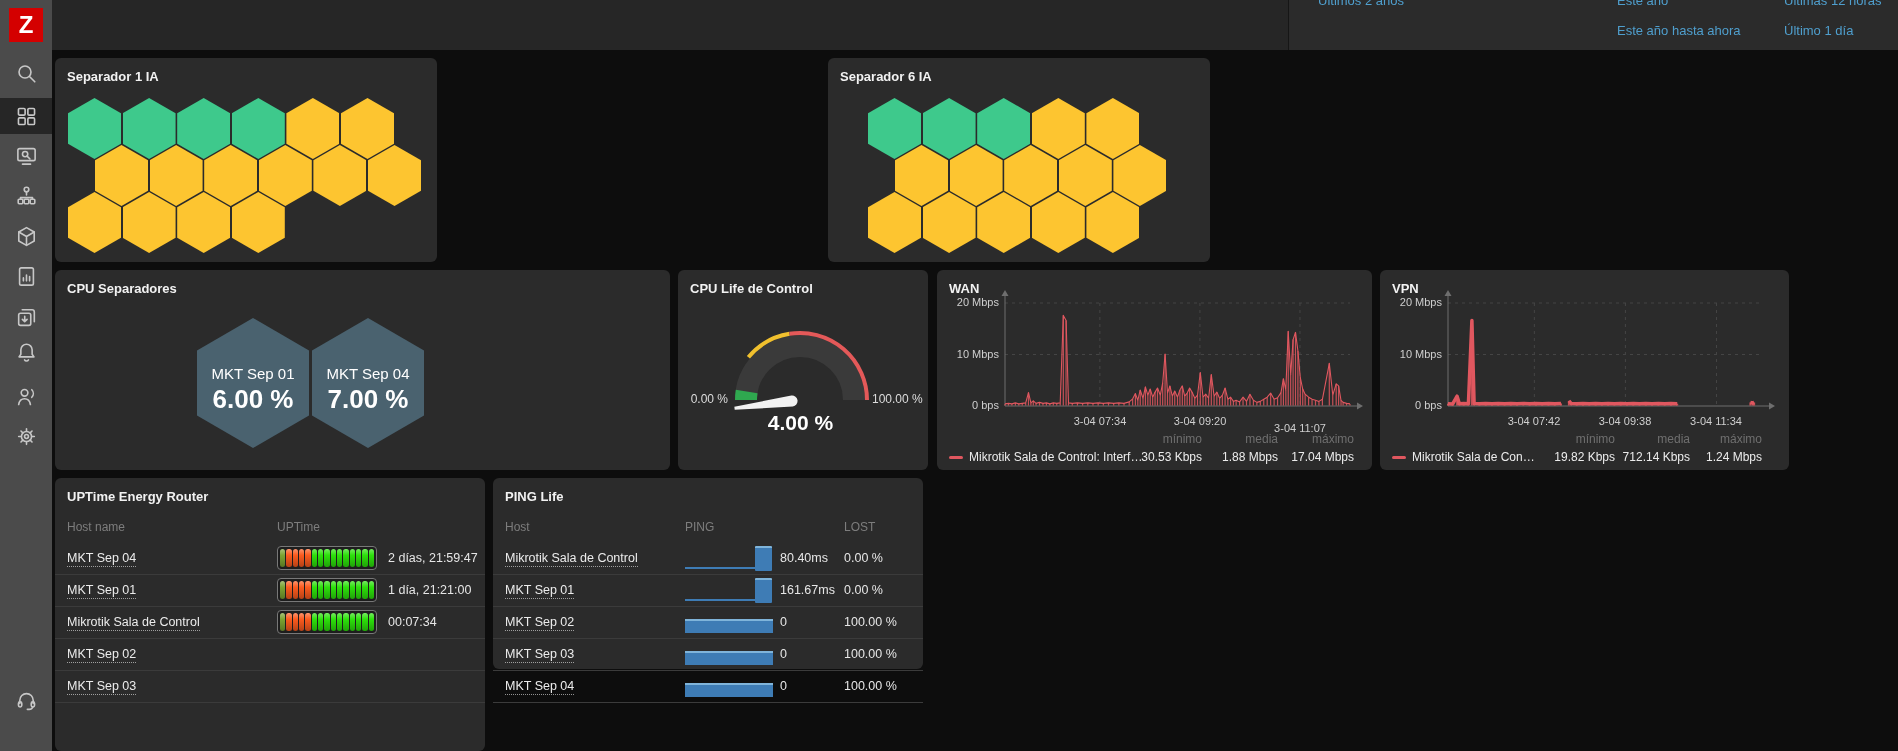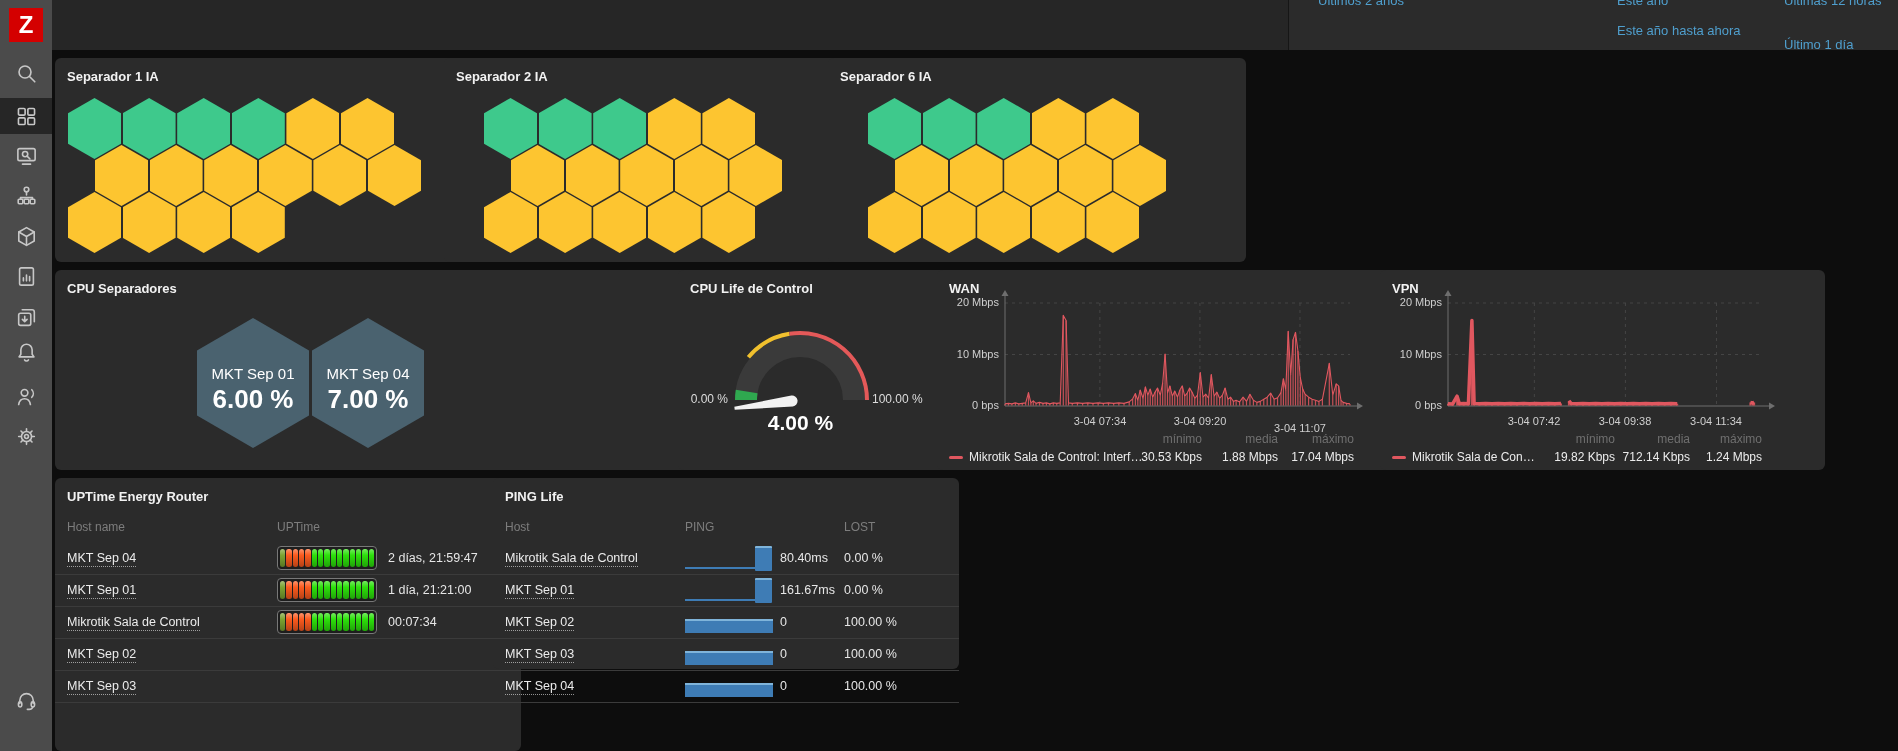--- a/index.html
+++ b/index.html
@@ -13,21 +13,21 @@
   .sb-item{position:absolute;left:0;width:52px;height:36px;display:flex;align-items:center;
            justify-content:center;cursor:pointer;}
   .sb-item.sel{background:#262626;}
   .sb-item svg{display:block;}
   
   #topbar{position:absolute;left:52px;top:0;width:1846px;height:50px;background:#262626;}
   #time-dropdown{position:absolute;left:1236px;top:0;width:610px;height:50px;background:#2b2b2b;
                  border-left:1px solid #161616;}
   .tlink{position:absolute;font-size:13px;color:#4f9fce;white-space:nowrap;cursor:pointer;}
   
-  .panel{position:absolute;background:#2b2b2b;border-radius:6px;padding-left:36px;}
+  .panel{position:absolute;background:#2b2b2b;border-radius:6px;}
   .ptitle{position:absolute;top:11px;left:12px;font-size:13px;font-weight:bold;color:#f2f2f2;}
   .hex{position:absolute;clip-path:polygon(50% 0%,100% 25%,100% 75%,50% 100%,0% 75%,0% 25%);}
   
   .bighex{position:absolute;clip-path:polygon(50% 0%,100% 25%,100% 75%,50% 100%,0% 75%,0% 25%);
           display:flex;flex-direction:column;align-items:center;justify-content:center;}
   .bighex .hlabel{font-size:15px;color:#fff;margin-top:14px;}
   .bighex .hvalue{font-size:26px;font-weight:bold;color:#fff;margin-top:2px;}
   
   .glabel{position:absolute;font-size:12px;color:#dcdcdc;}
   .gvalue{position:absolute;font-size:21px;font-weight:bold;color:#fff;text-align:center;}
@@ -54,21 +54,21 @@
 <body>
 
 <div id="app">
 
   <div id="topbar">
     <div id="time-dropdown">
         <div class="tlink" style="left: 29px; top: -7px;">Últimos 2 años</div>
         <div class="tlink" style="left: 328px; top: -7px;">Este año</div>
         <div class="tlink" style="left: 328px; top: 23px;">Este año hasta ahora</div>
         <div class="tlink" style="left: 495px; top: -7px;">Últimas 12 horas</div>
-        <div class="tlink" style="left: 495px; top: 23px; margin-top: 14px;">Último 1 día</div>
+        <div class="tlink" style="left: 495px; top: 23px;">Último 1 día</div>
       </div>
   </div>
 
   <div id="sidebar">
     <div id="logo">
       <span>Z</span>
     </div>
   <div class="sb-item" style="top: 55px;">
         <svg viewBox="0 0 20 20" width="23" height="23">
           <g fill="none" stroke="#c7c7c7" stroke-width="1.4" stroke-linecap="round" stroke-linejoin="round">
@@ -180,38 +180,20 @@
       <div class="hex" style="left: 40px; top: 87px; width: 53px; height: 61px; background: rgb(253, 197, 48);"></div>
       <div class="hex" style="left: 94.6px; top: 87px; width: 53px; height: 61px; background: rgb(253, 197, 48);"></div>
       <div class="hex" style="left: 149.2px; top: 87px; width: 53px; height: 61px; background: rgb(253, 197, 48);"></div>
       <div class="hex" style="left: 203.8px; top: 87px; width: 53px; height: 61px; background: rgb(253, 197, 48);"></div>
       <div class="hex" style="left: 258.4px; top: 87px; width: 53px; height: 61px; background: rgb(253, 197, 48);"></div>
       <div class="hex" style="left: 313px; top: 87px; width: 53px; height: 61px; background: rgb(253, 197, 48);"></div>
       <div class="hex" style="left: 13px; top: 134px; width: 53px; height: 61px; background: rgb(253, 197, 48);"></div>
       <div class="hex" style="left: 67.6px; top: 134px; width: 53px; height: 61px; background: rgb(253, 197, 48);"></div>
       <div class="hex" style="left: 122.2px; top: 134px; width: 53px; height: 61px; background: rgb(253, 197, 48);"></div>
       <div class="hex" style="left: 176.8px; top: 134px; width: 53px; height: 61px; background: rgb(253, 197, 48);"></div>
-    </div>
-  <div class="panel sep-panel" id="sep1" style="left:444px;top:58px;width:378px;height:204px">
-    <div class="ptitle">Separador 2 IA</div>
-  <div class="hex" style="left: 40px; top: 40px; width: 53px; height: 61px; background: rgb(62, 201, 140);"></div>
-      <div class="hex" style="left: 94.6px; top: 40px; width: 53px; height: 61px; background: rgb(62, 201, 140);"></div>
-      <div class="hex" style="left: 149.2px; top: 40px; width: 53px; height: 61px; background: rgb(62, 201, 140);"></div>
-      <div class="hex" style="left: 203.8px; top: 40px; width: 53px; height: 61px; background: rgb(253, 197, 48);"></div>
-      <div class="hex" style="left: 258.4px; top: 40px; width: 53px; height: 61px; background: rgb(253, 197, 48);"></div>
-      <div class="hex" style="left: 67px; top: 87px; width: 53px; height: 61px; background: rgb(253, 197, 48);"></div>
-      <div class="hex" style="left: 121.6px; top: 87px; width: 53px; height: 61px; background: rgb(253, 197, 48);"></div>
-      <div class="hex" style="left: 176.2px; top: 87px; width: 53px; height: 61px; background: rgb(253, 197, 48);"></div>
-      <div class="hex" style="left: 230.8px; top: 87px; width: 53px; height: 61px; background: rgb(253, 197, 48);"></div>
-      <div class="hex" style="left: 285.4px; top: 87px; width: 53px; height: 61px; background: rgb(253, 197, 48);"></div>
-      <div class="hex" style="left: 40px; top: 134px; width: 53px; height: 61px; background: rgb(253, 197, 48);"></div>
-      <div class="hex" style="left: 94.6px; top: 134px; width: 53px; height: 61px; background: rgb(253, 197, 48);"></div>
-      <div class="hex" style="left: 149.2px; top: 134px; width: 53px; height: 61px; background: rgb(253, 197, 48);"></div>
-      <div class="hex" style="left: 203.8px; top: 134px; width: 53px; height: 61px; background: rgb(253, 197, 48);"></div>
-      <div class="hex" style="left: 258.4px; top: 134px; width: 53px; height: 61px; background: rgb(253, 197, 48);"></div>
     </div>
   <div class="panel sep-panel" id="sep2" style="left:828px;top:58px;width:382px;height:204px">
     <div class="ptitle">Separador 6 IA</div>
   <div class="hex" style="left: 40px; top: 40px; width: 53px; height: 61px; background: rgb(62, 201, 140);"></div>
       <div class="hex" style="left: 94.6px; top: 40px; width: 53px; height: 61px; background: rgb(62, 201, 140);"></div>
       <div class="hex" style="left: 149.2px; top: 40px; width: 53px; height: 61px; background: rgb(62, 201, 140);"></div>
       <div class="hex" style="left: 203.8px; top: 40px; width: 53px; height: 61px; background: rgb(253, 197, 48);"></div>
       <div class="hex" style="left: 258.4px; top: 40px; width: 53px; height: 61px; background: rgb(253, 197, 48);"></div>
       <div class="hex" style="left: 67px; top: 87px; width: 53px; height: 61px; background: rgb(253, 197, 48);"></div>
       <div class="hex" style="left: 121.6px; top: 87px; width: 53px; height: 61px; background: rgb(253, 197, 48);"></div>

